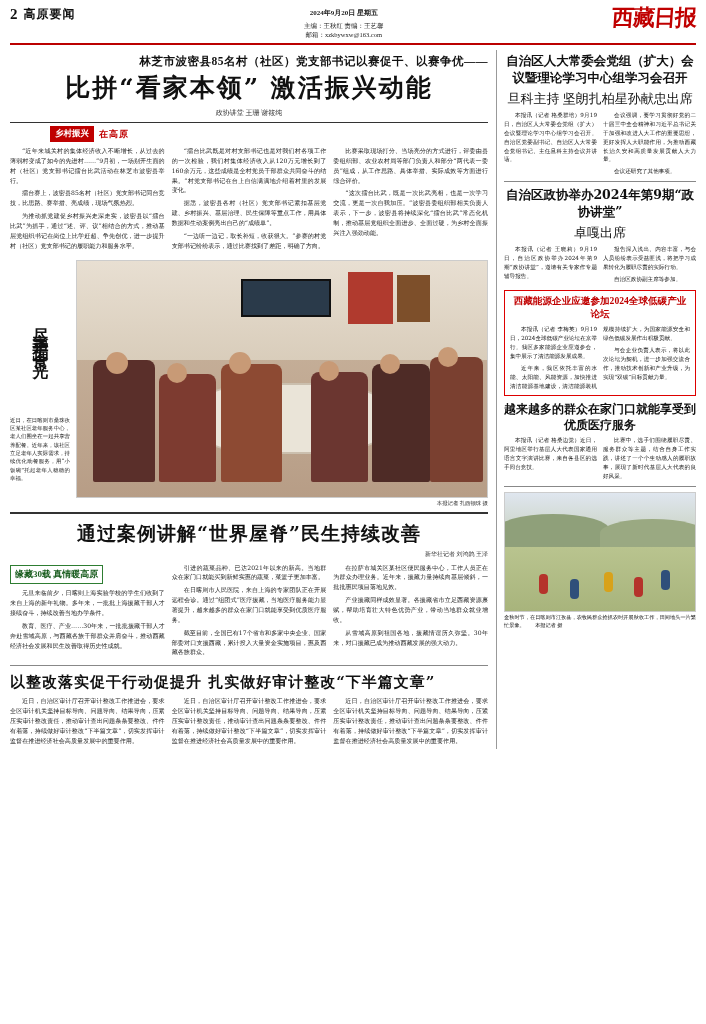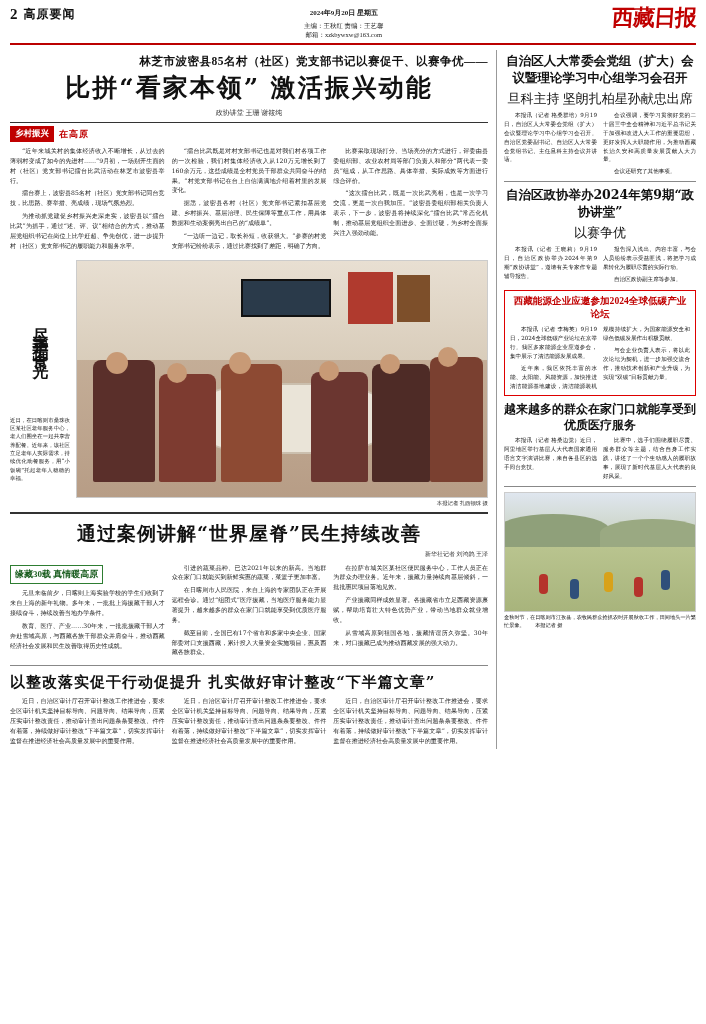--- a/index.html
+++ b/index.html
@@ -38,21 +38,21 @@
   .byline { font-size:7px; text-align:center; color:#333; margin-bottom:4px; }
   .hr-thin { border:0; border-top:1px solid #333; margin:3px 0; }
 
   
   .txtcols { display:flex; gap:7px; }
   .txtcol { flex:1; }
   .body-cn { font-size:6.1px; line-height:1.62; text-align:justify; color:#1a1a1a; font-family:"DejaVu Serif", serif; }
   .body-cn p { margin:0 0 3px; text-indent:12px; }
 
   .tagbox { display:inline-block; background:#c00000; color:#fff; font-size:8.5px; font-weight:bold; padding:2px 5px; }
-  .tagline { display:flex; align-items:center; gap:5px; margin-bottom:4px; }
+  .tagline { display:flex; align-items:center; gap:5px; margin-bottom:4px;margin-left:40px; }
   .tagline .sub { font-size:9px; font-weight:bold; color:#c00000; letter-spacing:1px; }
 
   
   .r-head { font-size:12.5px; font-weight:bold; line-height:1.35; text-align:center; margin:3px 0 3px; font-family:"DejaVu Serif", serif; }
   .r-head2 { font-size:12px; font-weight:bold; line-height:1.35; text-align:center; margin:4px 0 3px; }
   .r-sub { font-size:13px; text-align:center; margin-bottom:3px; }
   .r-body { font-size:5.6px; line-height:1.6; text-align:justify; column-count:2; column-gap:6px; font-family:"DejaVu Serif", serif; }
   .r-body p { margin:0 0 3px; text-indent:11px; }
 
   .redbox { border:1.5px solid #d00; padding:4px 5px; margin:5px 0; }
@@ -236,21 +236,21 @@
           <p>本报讯（记者 格桑群培）9月19日，自治区人大常委会党组（扩大）会议暨理论学习中心组学习会召开。自治区党委副书记、自治区人大常委会党组书记、主任旦科主持会议并讲话。</p>
           <p>会议强调，要学习贯彻好党的二十届三中全会精神和习近平总书记关于加强和改进人大工作的重要思想，更好发挥人大职能作用，为推动西藏长治久安和高质量发展贡献人大力量。</p>
           <p>会议还研究了其他事项。</p>
         </div>
       </div>
 
       <hr class="sep">
 
       <div>
         <div class="r-head">自治区政协举办2024年第9期“政协讲堂”</div>
-        <div class="r-sub">以赛争优</div>
+        <div class="r-sub">卓嘎出席</div>
         <div class="r-body">
           <p>本报讯（记者 王晓莉）9月19日，自治区政协举办2024年第9期“政协讲堂”，邀请有关专家作专题辅导报告。</p>
           <p>报告深入浅出、内容丰富，与会人员纷纷表示受益匪浅，将把学习成果转化为履职尽责的实际行动。</p>
           <p>自治区政协副主席等参加。</p>
         </div>
       </div>
 
       <div class="redbox">
         <div class="rb-head">西藏能源企业应邀参加2024全球低碳产业论坛</div>
         <div class="r-body">

